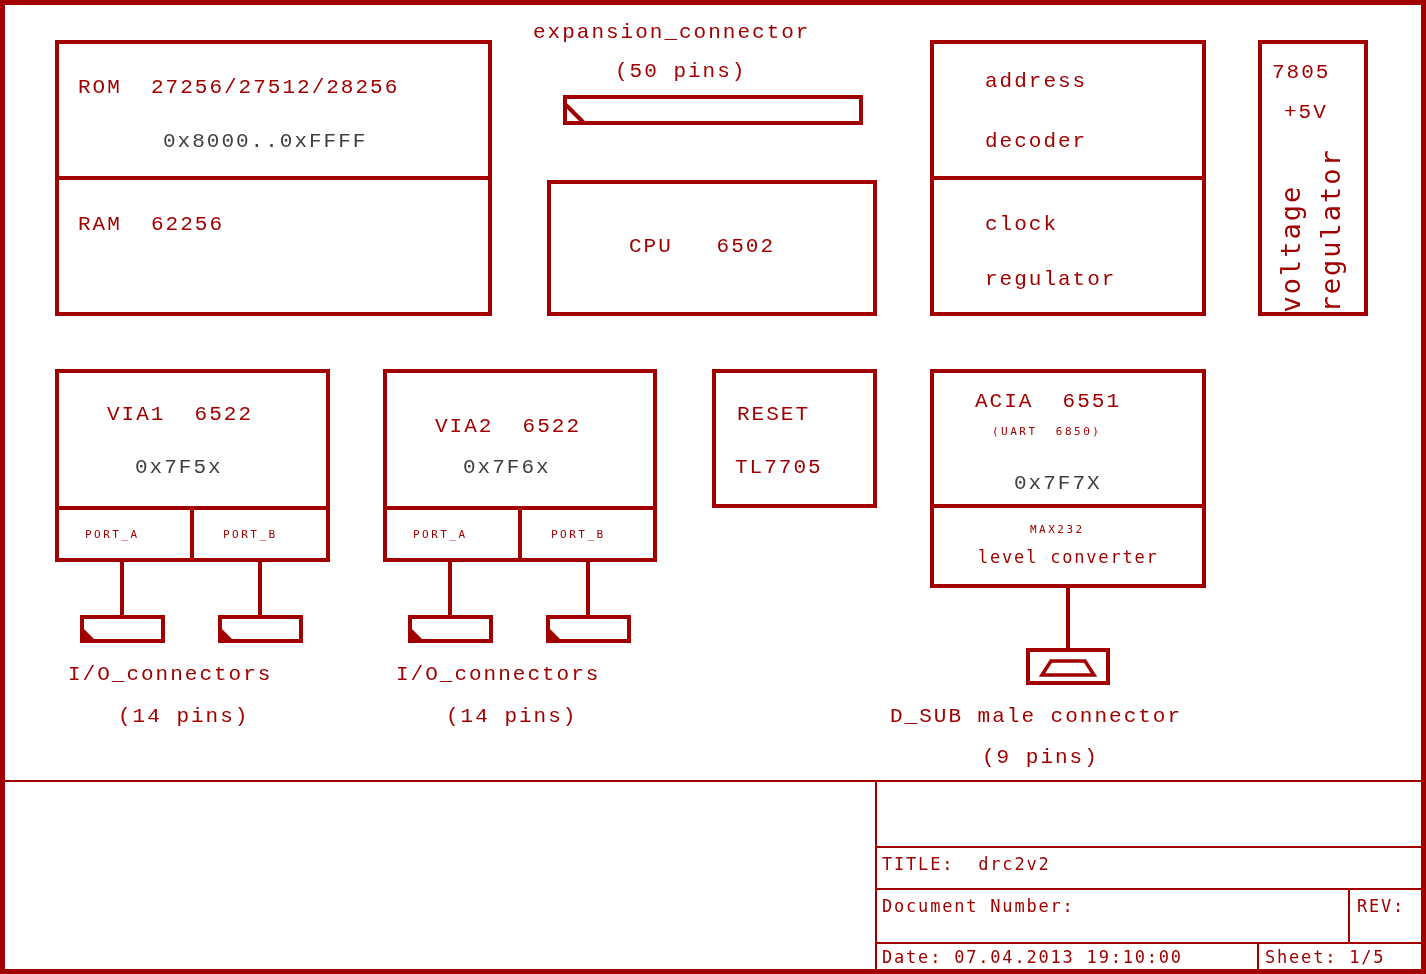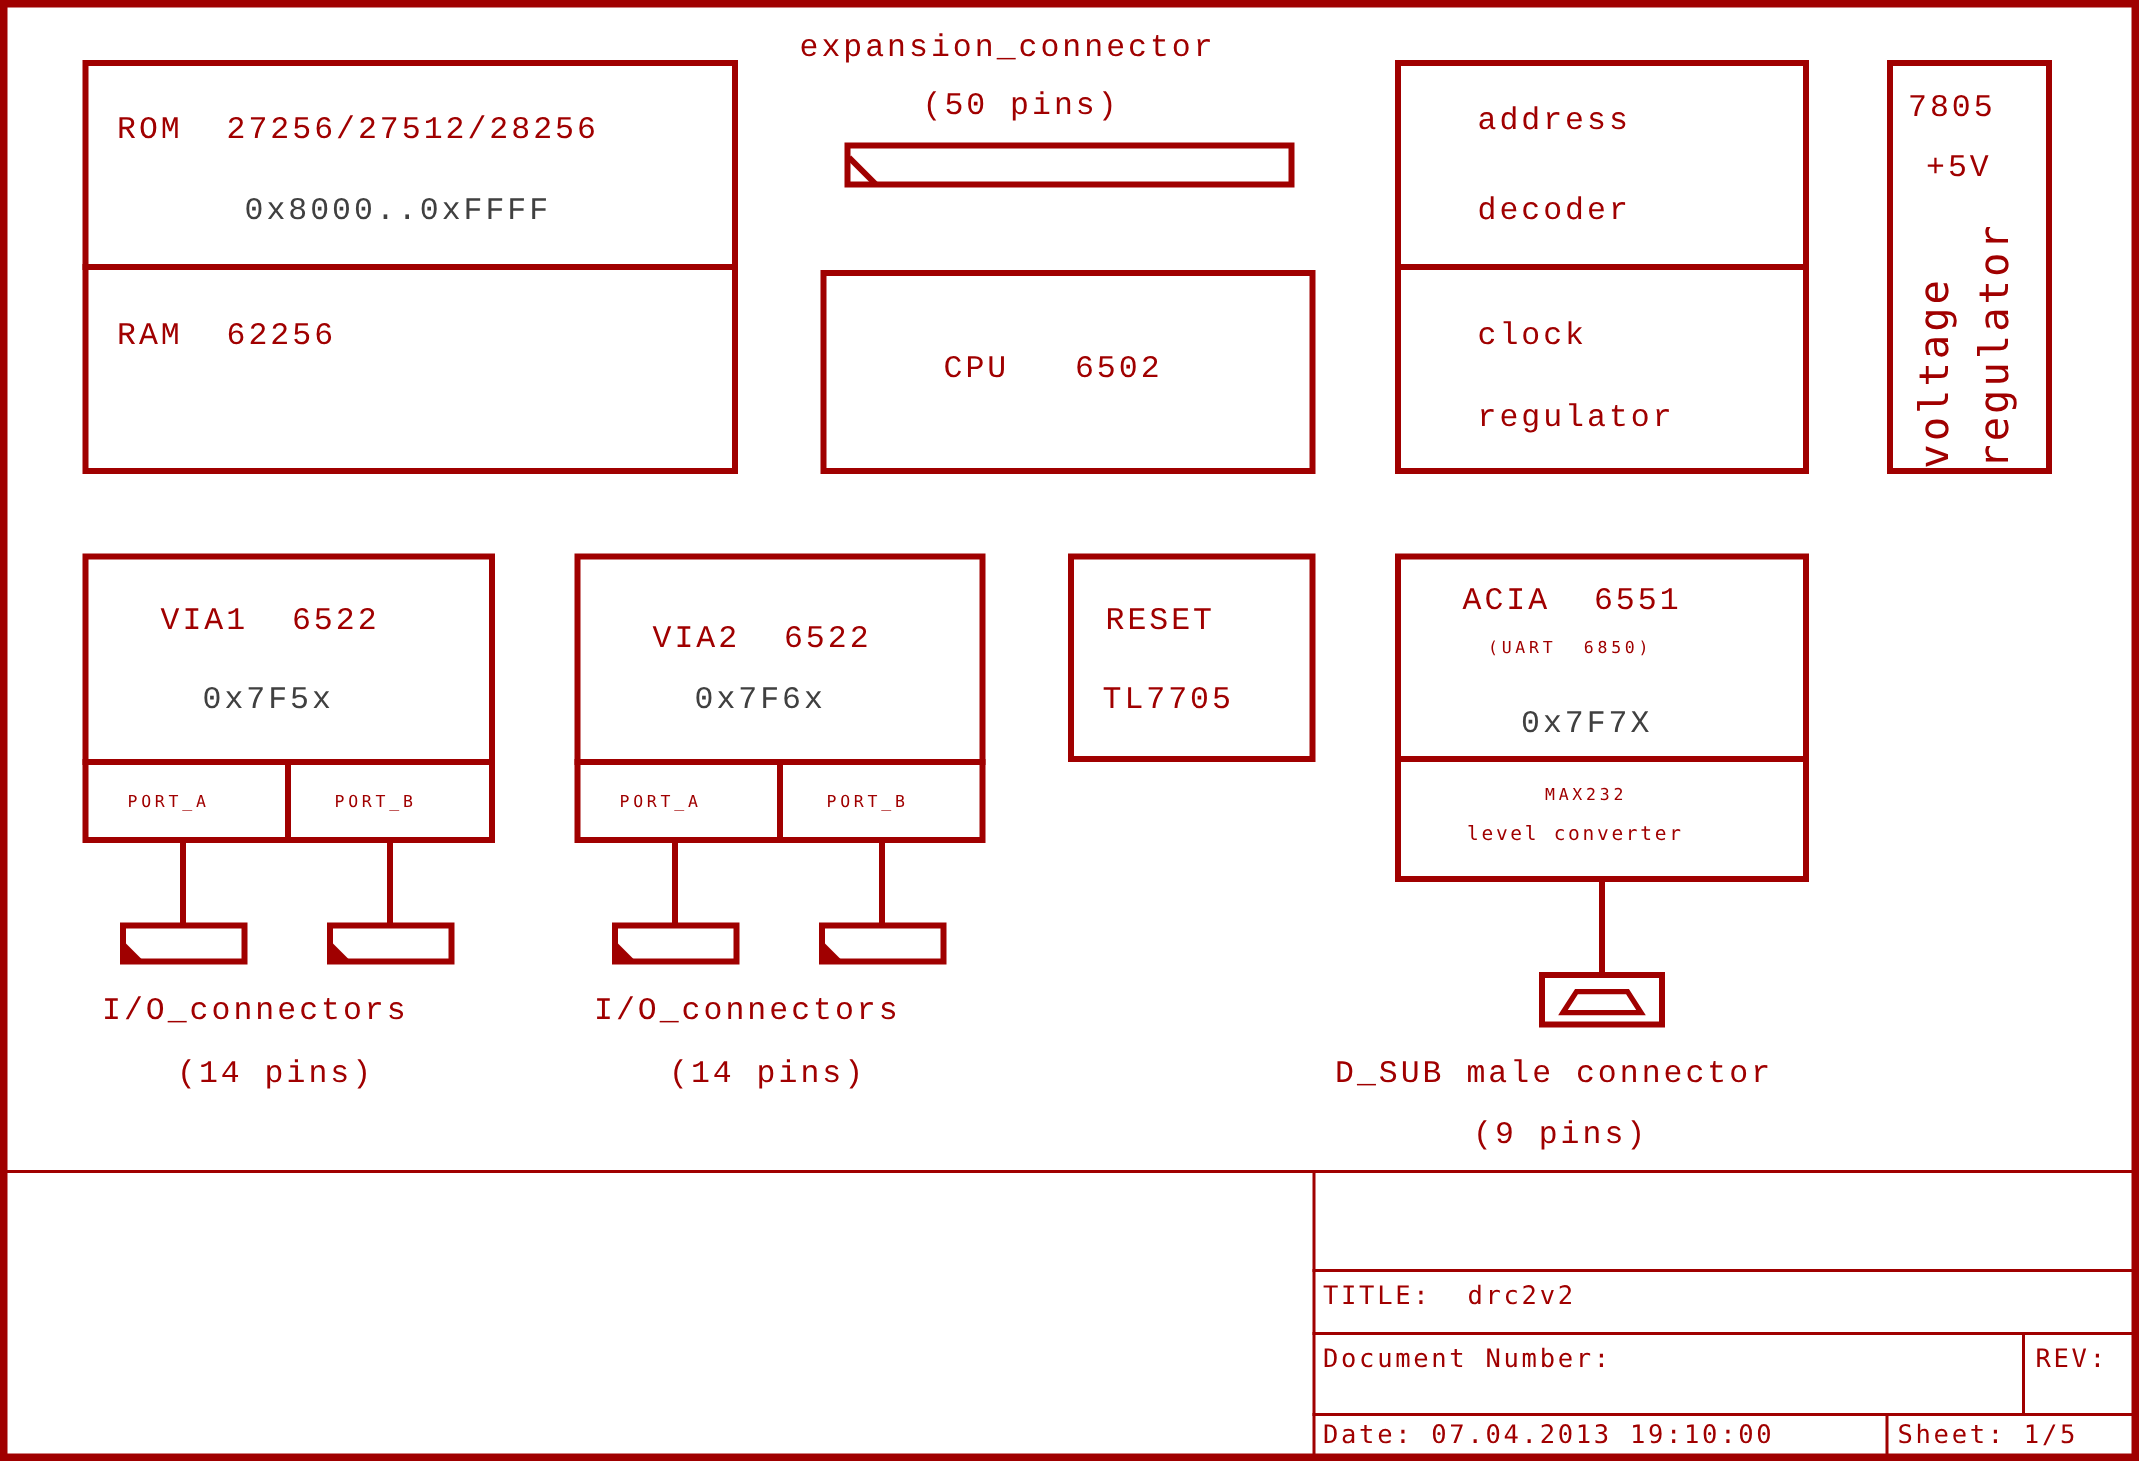--- a/index.html
+++ b/index.html
@@ -8,21 +8,21 @@
     font-family:"DejaVu Sans Mono","Liberation Mono",monospace;
     color:#a00000; overflow:hidden;
   }
   .frame { position:absolute; left:0; top:0; width:1426px; height:974px;
     border:5px solid #a00000; box-sizing:border-box; }
   .box { position:absolute; border:4px solid #a00000; box-sizing:border-box; background:#ffffff; }
   .hline,.vline { position:absolute; background:#a00000; }
   .t { position:absolute; white-space:pre; }
   .big   { font-size:21px; letter-spacing:2px;  line-height:32px;font-family:Liberation Mono, monospace; }
   .small { font-size:11px; letter-spacing:2.5px; line-height:22px; }
-  .tight { font-size:13px; letter-spacing:1.8px; line-height:22px; }
+  .tight { font-size:17px; letter-spacing:1.8px; line-height:22px; }
   .tb    { font-size:17px; letter-spacing:1.8px; line-height:20px; }
   .blue  { color:#404040; }
   .rot   { position:absolute; left:1223px; top:185px; width:175px; height:80px;
            transform:rotate(-90deg); }
   .rot .ln { font-size:27px; letter-spacing:2px; line-height:40px; white-space:pre; }
   svg { position:absolute; left:0; top:0; }
 </style>
 </head>
 <body>
 

